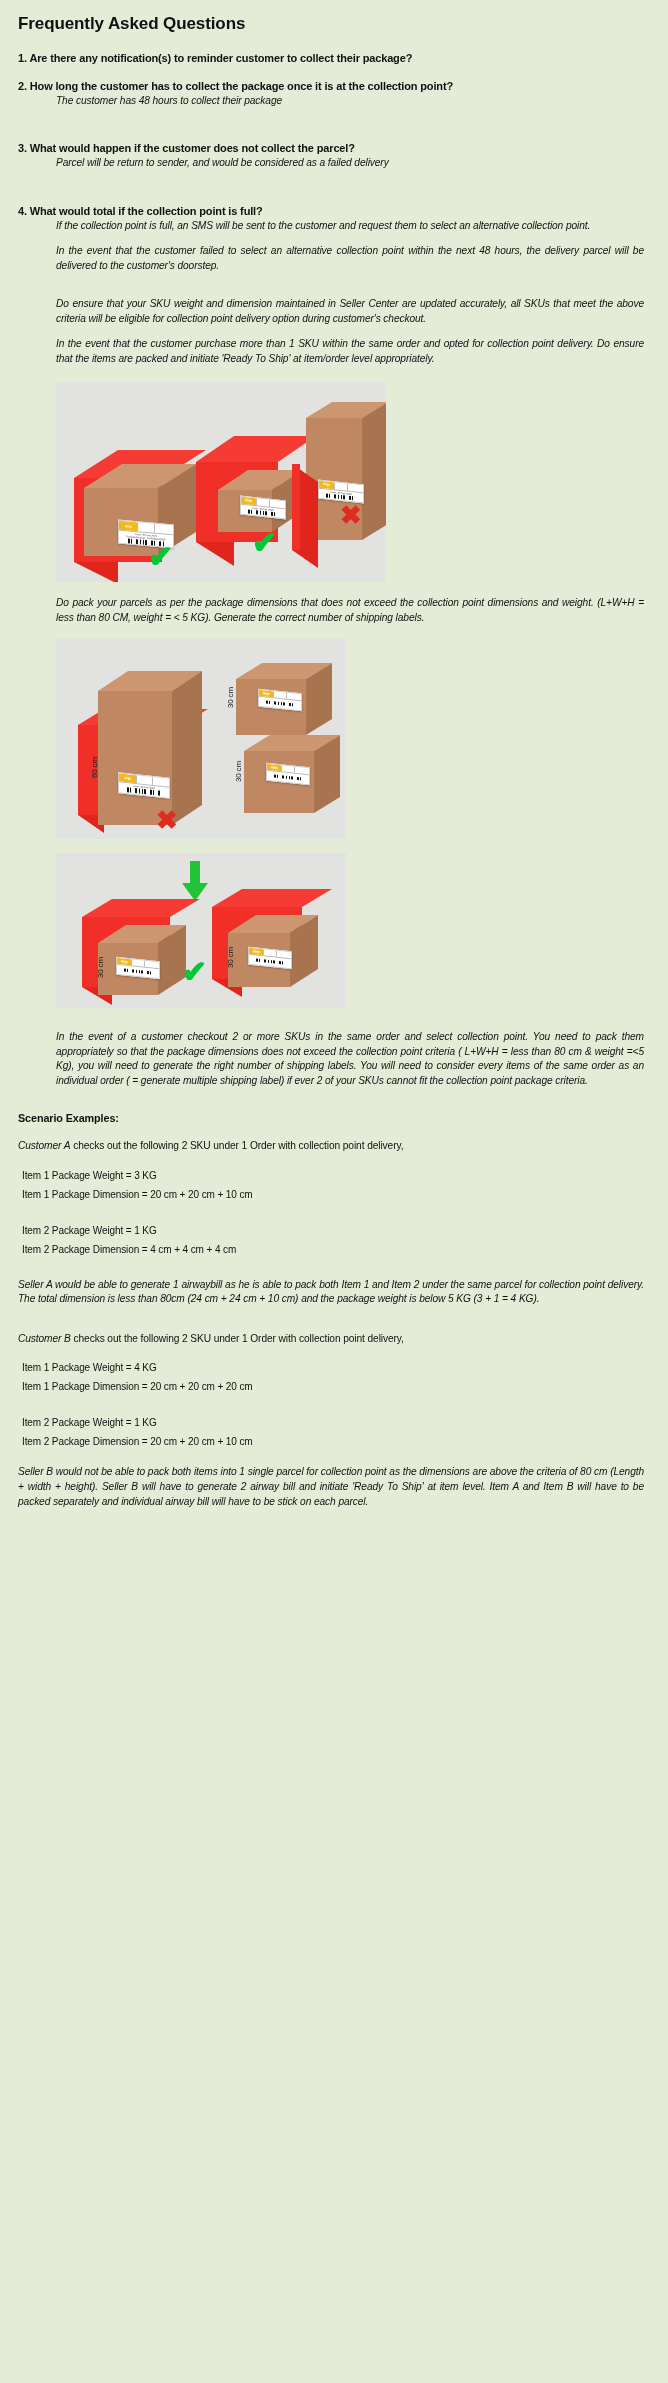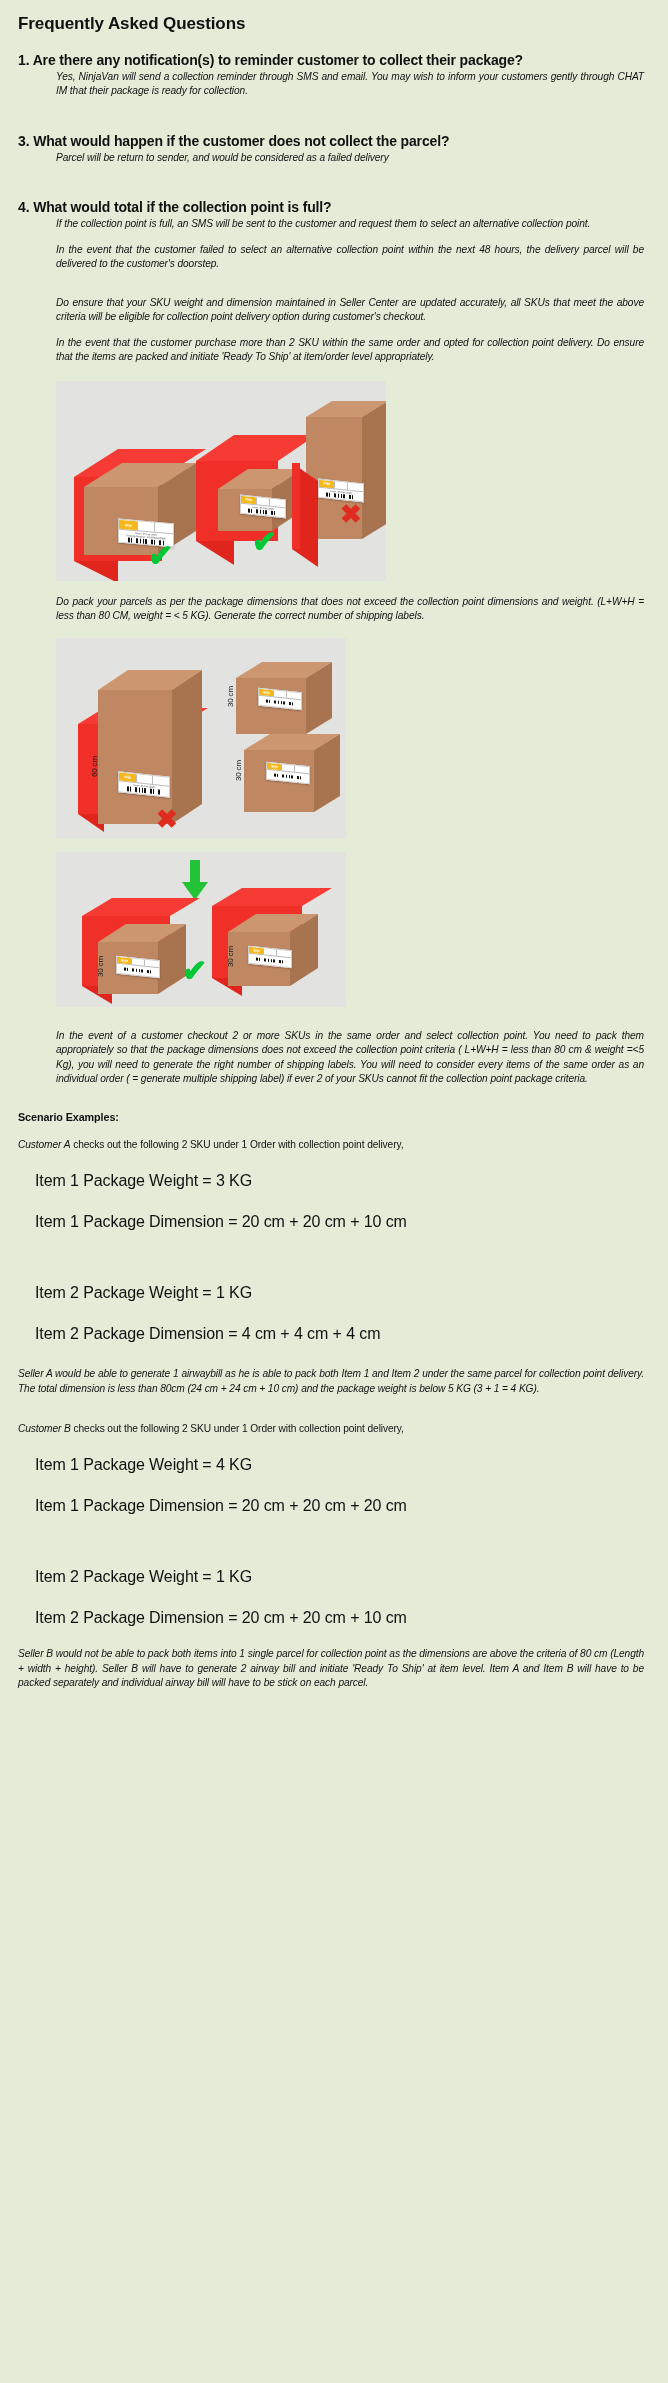--- a/index.html
+++ b/index.html
@@ -20,21 +20,21 @@
   }
   .doc-title {
     font-size: 17px;
     font-weight: bold;
     letter-spacing: -0.1px;
     margin: 2px 0 18px 0;
     color: #111;
   }
   .qa-block { margin-bottom: 16px; }
   .q {
-    font-size: 14px;
+    font-size: 11px;
     font-weight: bold;
     letter-spacing: -0.15px;
     margin-bottom: 2px;
     color: #111;
   }
   .a {
     font-size: 10.2px;
     font-style: italic;
     line-height: 1.42;
     margin-left: 38px;
@@ -121,44 +121,50 @@
   }
   .sc-italic {
     font-size: 10.2px;
     font-style: italic;
     line-height: 1.45;
     text-align: justify;
     margin: 0 6px 14px 0;
     letter-spacing: -0.1px;
   }
   .sc-line {
-    font-size: 16px;
+    font-size: 10px;
     line-height: 1.5;
-    margin: 17px;
+    margin: 4px;
     letter-spacing: -0.1px;
   }
   .sc-gap { height: 13px; }
   .sc-mix { font-size:10.2px; line-height:1.5; margin:0 0 14px 0; letter-spacing:-0.1px;}
   .sc-mix i { font-style: italic; text-align: center; }
 </style>
 </head>
 <body>
 
 <div class="page">
 
   <div class="doc-title">Frequently Asked Questions</div>
 
   <div class="qa-block">
     <div class="q">
       <span>1.</span>
       <span>Are there any notification(s)  to reminder customer to collect their package?</span>
     </div>
-    <div class="a">Yes, NinjaVan will send a collection reminder through SMS and email. You may wish to inform your customers gently through CHAT IM that their package is ready for collection.</div>
-  </div>
-
+  </div>
+
+  <div class="qa-block">
+    <div class="q">
+      <span>2.</span>
+      <span>How long the customer has to collect the package  once it is at the collection  point?</span>
+    </div>
+    <div class="a">The customer has 48 hours to collect their package</div>
+  </div>
 
   <div style="height:18px"></div>
 
   <div class="qa-block">
     <div class="q">
       <span>3.</span>
       <span>What would happen if the customer does not collect the parcel?</span>
     </div>
     <div class="a">Parcel will be return to sender, and would be considered as a failed delivery</div>
   </div>
@@ -171,21 +177,21 @@
       <span>What would total if the collection  point is full?</span>
     </div>
     <div class="a">If the collection point is full, an SMS will be sent to the customer and request them to select an alternative collection point.</div>
     <div class="a">In the event that the customer failed to select an alternative collection point within the next 48 hours, the delivery parcel will be delivered to the customer's doorstep.</div>
   </div>
 
   <div style="height:8px"></div>
 
   <div class="qa-block">
     <div class="a">Do ensure that your SKU weight and dimension maintained in Seller Center are updated accurately, all SKUs that meet the above criteria will be eligible for collection point delivery option during customer's checkout.</div>
-    <div class="a">In the event that the customer purchase more than 2 SKU within the same order and opted for collection point delivery. Do ensure that the items are packed and initiate 'Ready To Ship' at item/order level appropriately.</div>
+    <div class="a">In the event that the customer purchase more than 1 SKU within the same order and opted for collection point delivery. Do ensure that the items are packed and initiate 'Ready To Ship' at item/order level appropriately.</div>
   </div>
 
   <div class="fig-wrap">
     <div class="figure fig1">
 
       <div class="iso" style="left:18px; top:62px;">
         <svg width="180" height="140" viewBox="0 0 180 140">
 
           <polygon points="0,34 44,6 132,6 88,34" fill="#f53b33"></polygon>
           <polygon points="0,34 0,118 44,140 44,52" fill="#e0251c"></polygon>

